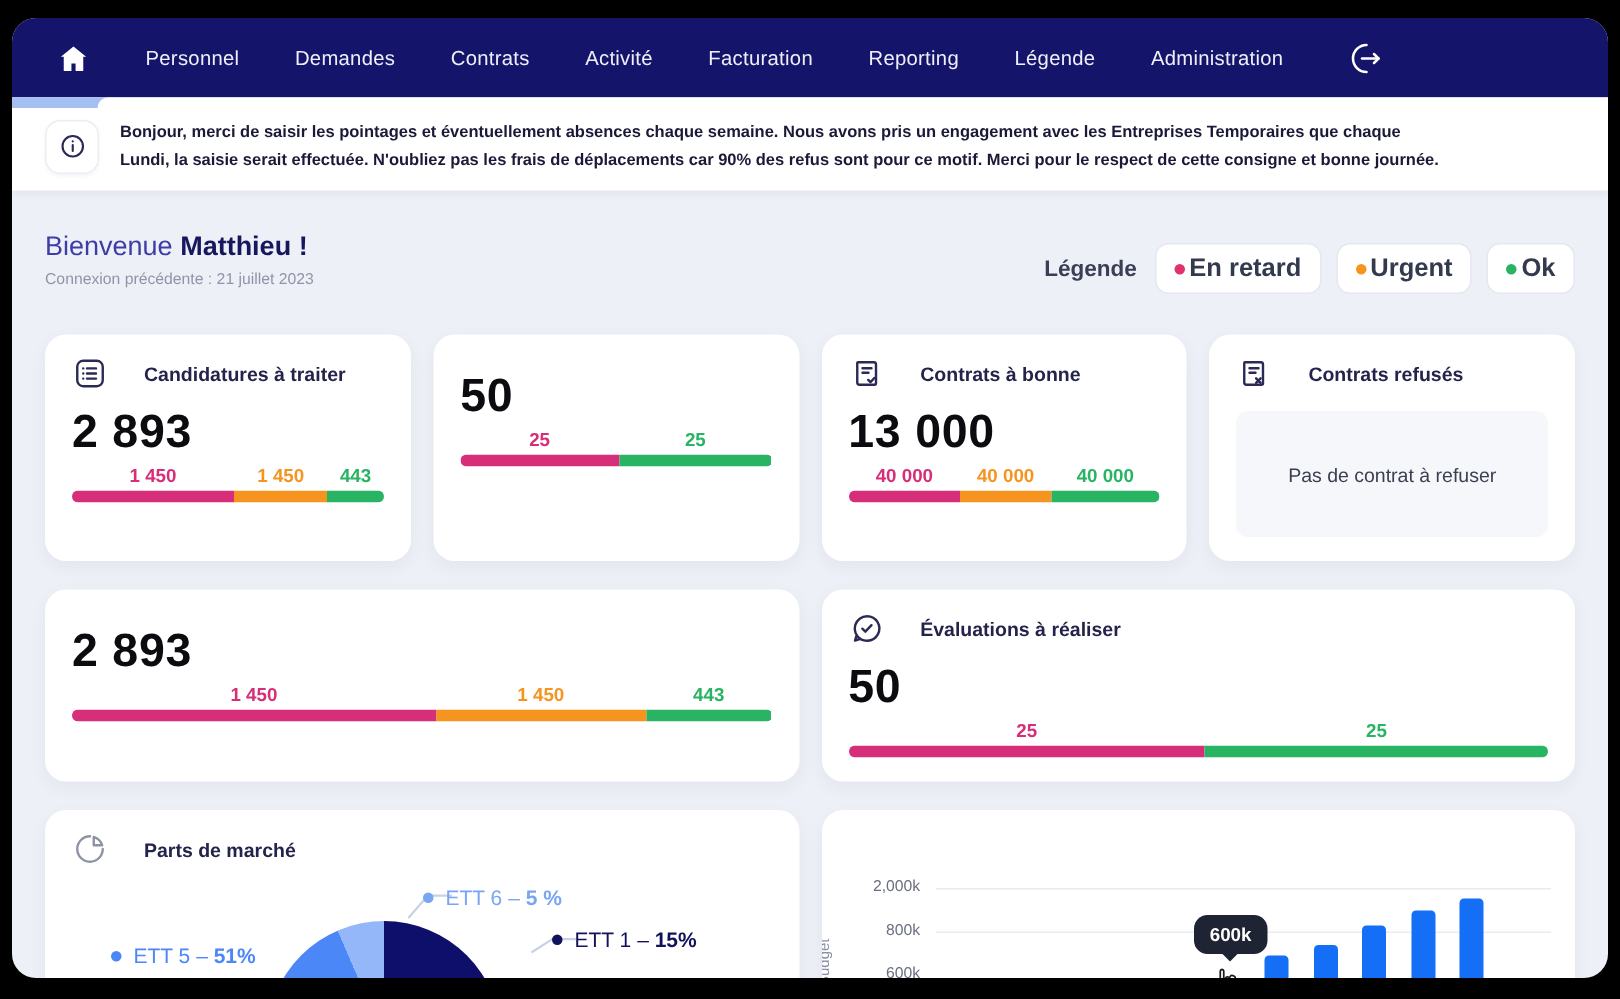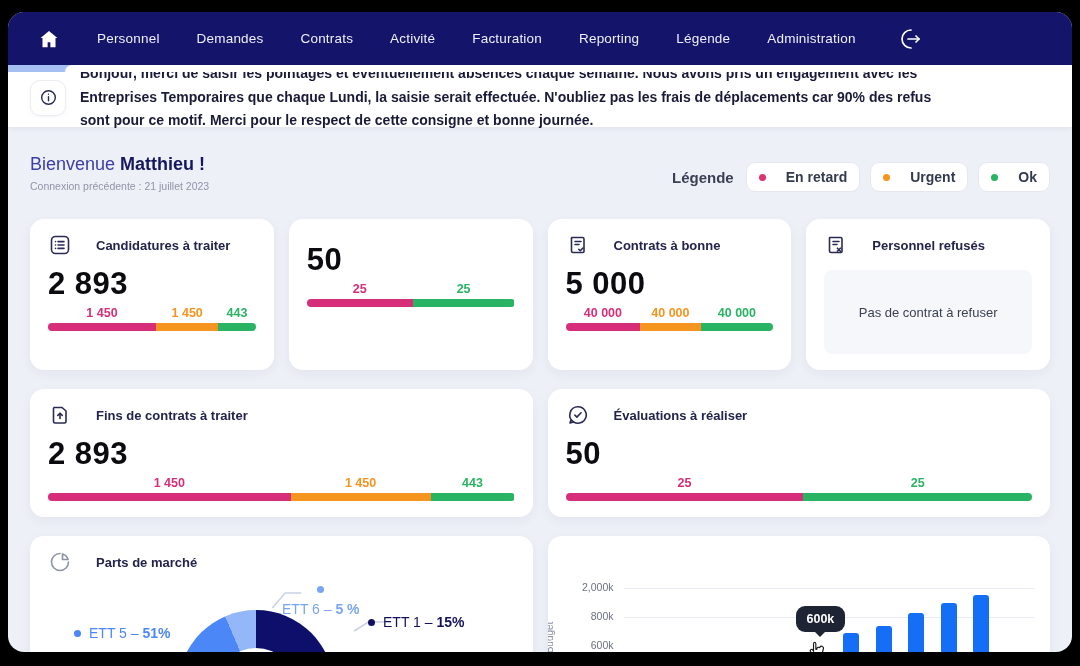--- a/index.html
+++ b/index.html
@@ -18,33 +18,33 @@
 
   .tab-strip { position:relative; height:7px; background:#fff; }
   .tab-strip::before { content:""; position:absolute; left:0; top:0; width:72px; height:7px; background:#A6BFF2; }
   .tab-strip::after { content:""; position:absolute; left:57px; top:0; right:0; height:7px; background:#fff; border-top-left-radius:9px; }
 
   
   .banner { height:55px; background:#fff; display:flex; align-items:center; gap:14px;
     padding:0 110px 4px 22px; box-shadow:0 2px 5px rgba(20,20,80,.05); }
   .banner-icon-box { flex:0 0 36px; width:36px; height:36px; border:1px solid #EBEDF4; border-radius:10px;
     display:flex; align-items:center; justify-content:center; box-shadow:0 1px 3px rgba(20,20,80,.05); }
-  .banner-text { font-size:14px; font-weight:600; color:#1A1A38; line-height:1.7; max-width:900px; }
+  .banner-text { font-size:11px; font-weight:600; color:#1A1A38; line-height:1.7; max-width:900px; }
 
   
   .main { padding:0 22px; }
   .welcome-row { display:flex; justify-content:space-between; align-items:flex-start; margin-top:27px; }
   .welcome-title { font-size:18px; color:#3D3DA8; font-weight:500; }
   .welcome-title b { color:#17175E; font-weight:800; }
   .welcome-sub { font-size:10.5px; color:#9094A8; margin-top:5px; }
 
   .legend { display:flex; align-items:center; gap:10px; margin-top:8px; }
   .legend-label { font-size:15px; font-weight:700; color:#3A3F55; margin-right:2px; }
-  .legend-pill { display:flex; align-items:center; gap:20px; background:#fff; border:1px solid #E5E7F0;
-    border-radius:9px; padding:6px 12px; font-size:14px; font-weight:700; color:#333A4E; cursor:pointer; }
+  .legend-pill { display:flex; align-items:center; gap:3px; background:#fff; border:1px solid #E5E7F0;
+    border-radius:9px; padding:6px 12px; font-size:17px; font-weight:700; color:#333A4E; cursor:pointer; }
   .dot { width:7px; height:7px; border-radius:50%; }
 
   .grid4 { display:grid; grid-template-columns:repeat(4,1fr); gap:15px; margin-top:27px; }
   .grid2 { display:grid; grid-template-columns:repeat(2,1fr); gap:15px; margin-top:19px; }
 
   .card { background:#fff; border-radius:14px; padding:14px 18px 16px;
     box-shadow:0 4px 12px rgba(30,30,90,.05); position:relative; }
   .card-title-row { display:flex; align-items:center; gap:24px; }
   .card-title { font-size:13px; font-weight:700; color:#23234B; }
   .card-value { font-size:31px; font-weight:800; color:#0B0B10; margin:9px 0 4px; letter-spacing:.5px; }
@@ -191,21 +191,21 @@
 
       <div class="card">
         <div class="card-title-row">
           <svg class="icn" width="24" height="24" viewBox="0 0 24 24" fill="none" stroke="#2A2A55" stroke-width="1.6" stroke-linecap="round" stroke-linejoin="round">
             <path d="M6 4.5h10.5a1.5 1.5 0 0 1 1.5 1.5v12.5a1 1 0 0 1-1 1H7a1.5 1.5 0 0 1-1.5-1.5V5a.5.5 0 0 1 .5-.5z"></path>
               <path d="M9 8.5h6M9 11.5h4"></path>
               <path d="M12.8 16.3l1.5 1.5 2.6-2.8"></path>
           </svg>
           <span class="card-title">Contrats à bonne</span>
         </div>
-        <div class="card-value">5 000</div>
+        <div class="card-value">13 000</div>
         <div class="meter">
             <div class="meter-labels">
               <span style="width: 36%; color: rgb(214, 46, 120);">40 000</span>
               <span style="width: 29%; color: rgb(245, 148, 31);">40 000</span>
               <span style="width: 35%; color: rgb(40, 180, 99);">40 000</span>
             </div>
             <div class="meter-bar">
               <span style="width: 36%; background: rgb(214, 46, 120);"></span>
               <span style="width: 29%; background: rgb(245, 148, 31);"></span>
               <span style="width: 35%; background: rgb(40, 180, 99);"></span>
@@ -213,36 +213,28 @@
           </div>
       </div>
 
       <div class="card">
         <div class="card-title-row">
           <svg class="icn" width="24" height="24" viewBox="0 0 24 24" fill="none" stroke="#2A2A55" stroke-width="1.6" stroke-linecap="round" stroke-linejoin="round">
             <path d="M6 4.5h10.5a1.5 1.5 0 0 1 1.5 1.5v12.5a1 1 0 0 1-1 1H7a1.5 1.5 0 0 1-1.5-1.5V5a.5.5 0 0 1 .5-.5z"></path>
               <path d="M9 8.5h6M9 11.5h4"></path>
               <path d="M13.4 15.2l3 3M16.4 15.2l-3 3"></path>
           </svg>
-          <span class="card-title">Personnel refusés</span>
+          <span class="card-title">Contrats refusés</span>
         </div>
         <div class="empty-box">Pas de contrat à refuser</div>
       </div>
     </div>
 
     <div class="grid2">
       <div class="card">
-        <div class="card-title-row">
-          <svg class="icn" width="24" height="24" viewBox="0 0 24 24" fill="none" stroke="#2A2A55" stroke-width="1.6" stroke-linecap="round" stroke-linejoin="round">
-            <path d="M6 4.5h8l4 3.5v10.5a1.5 1.5 0 0 1-1.5 1.5H7a1.5 1.5 0 0 1-1.5-1.5V6a1.5 1.5 0 0 1 .5-1.5z"></path>
-              <path d="M12 15.5v-5"></path>
-              <path d="M9.8 12.4 12 10.2l2.2 2.2"></path>
-          </svg>
-          <span class="card-title">Fins de contrats à traiter</span>
-        </div>
         <div class="card-value">2 893</div>
         <div class="meter">
             <div class="meter-labels">
               <span style="width: 52%; color: rgb(214, 46, 120);">1 450</span>
               <span style="width: 30%; color: rgb(245, 148, 31);">1 450</span>
               <span style="width: 18%; color: rgb(40, 180, 99);">443</span>
             </div>
             <div class="meter-bar">
               <span style="width: 52%; background: rgb(214, 46, 120);"></span>
               <span style="width: 30%; background: rgb(245, 148, 31);"></span>
@@ -289,21 +281,21 @@
           <path d="M221 72 L234 57 L250 57"></path>
           <path d="M303 95 L317 86 L334 86"></path>
         </svg>
 
         <div class="donut"></div>
 
         <div class="donut-label" style="left:44px; top:89px; color:#4C87F7;">
           <span class="dot" style="background:#4C87F7;"></span>
           <span><span>ETT 5 –</span> <span class="val">51%</span></span>
         </div>
-        <div class="donut-label" style="left:252px; top:50px; color:#79A5F3;flex-direction:column;">
+        <div class="donut-label" style="left:252px; top:50px; color:#79A5F3;">
           <span class="dot" style="background:#79A5F3;"></span>
           <span><span>ETT 6 –</span> <span class="val">5 %</span></span>
         </div>
         <div class="donut-label" style="left:338px; top:78px; color:#12125C;">
           <span class="dot" style="background:#12125C;"></span>
           <span><span>ETT 1 –</span> <span class="val">15%</span></span>
         </div>
       </div>
 
       <div class="card chart-card">

